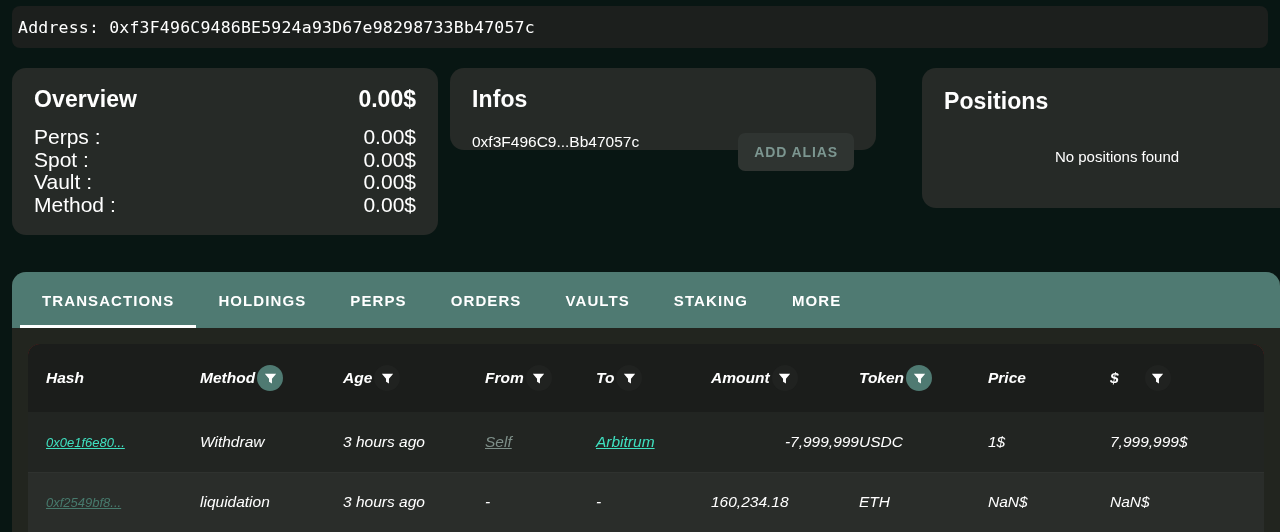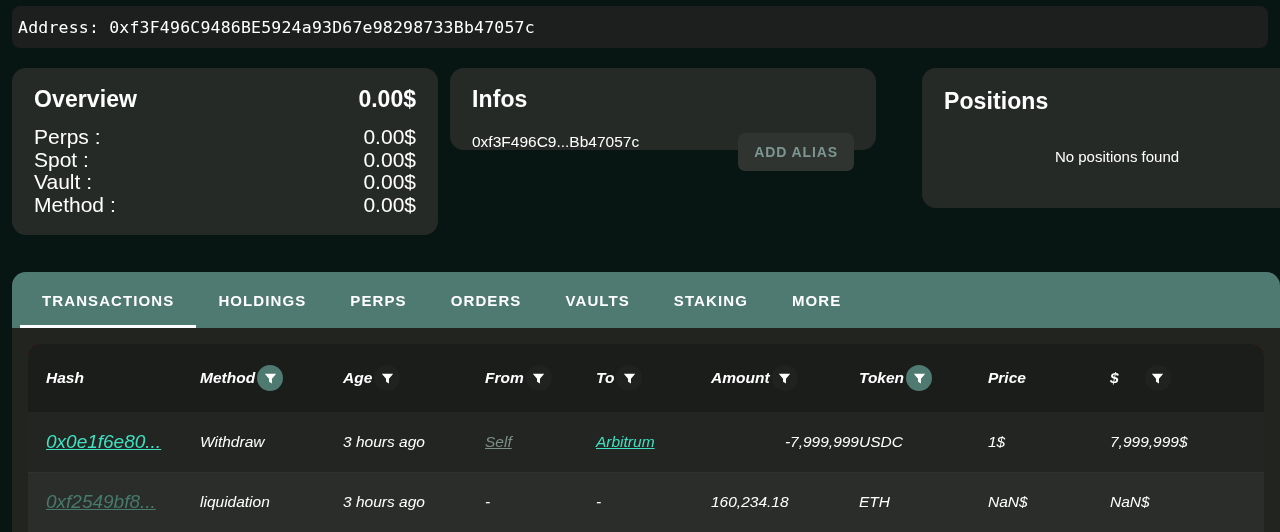--- a/index.html
+++ b/index.html
@@ -250,21 +250,21 @@
   col.c-token  { width: 129px; }
   col.c-price  { width: 122px; }
   col.c-usd    { width: 154px; }
 
   .pad-l { padding-left: 18px; }
 
   a.hash-link {
     color: #3fe0c0;
     text-decoration: underline;
     cursor: pointer;
-    font-size: 19px;
+    font-size: 13px;
   }
   a.hash-link.visited { color: #47796c; }
 
   a.addr-link {
     color: #3fe0c0;
     text-decoration: underline;
     cursor: pointer;
   }
   a.addr-link.self {
     color: #7d8e88;

